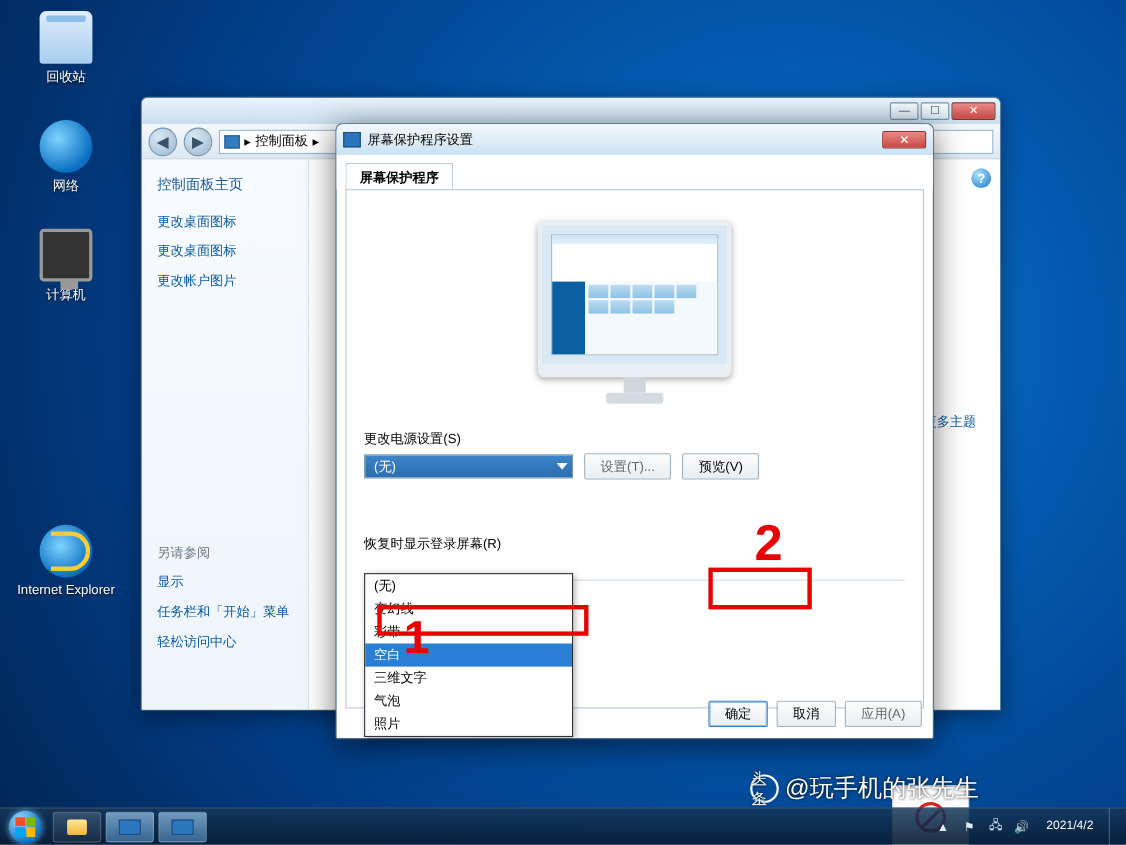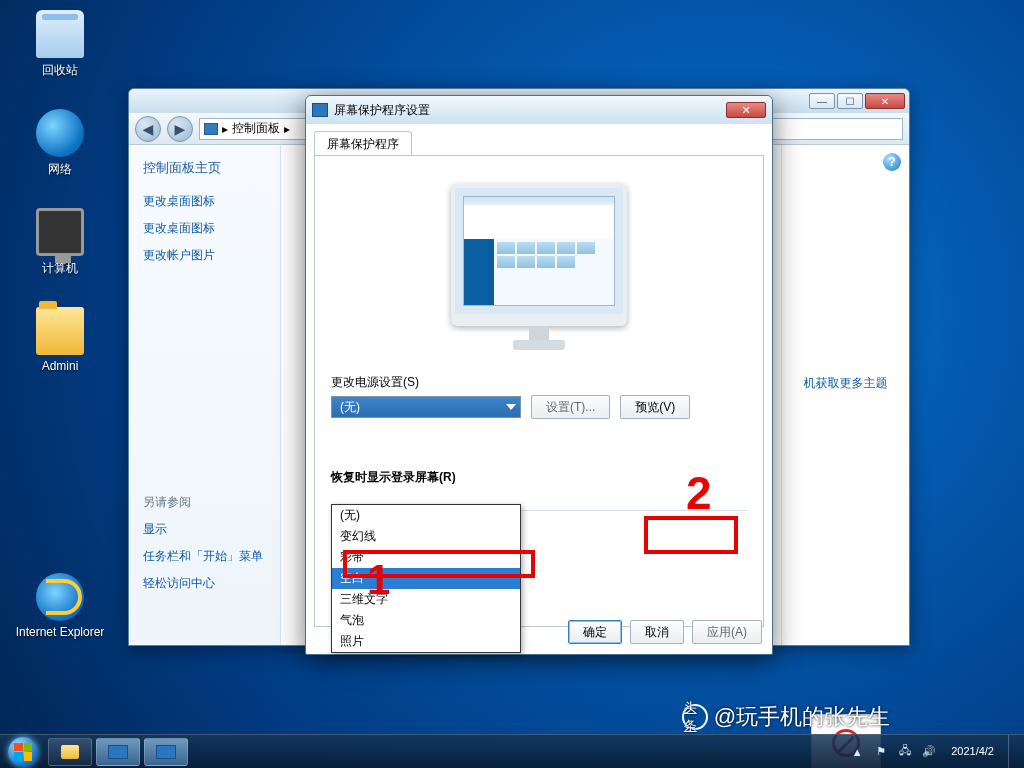--- a/index.html
+++ b/index.html
@@ -56,33 +56,33 @@
 .right-link { color:#0b5aa6; cursor:pointer; }
 .help-icon { position:absolute; top:8px; right:8px; width:18px; height:18px; border-radius:50%; background: radial-gradient(circle at 35% 30%, #aee0ff, #1679c6); color:#fff; font-size:12px; display:flex; align-items:center; justify-content:center; font-weight:bold; }
 
 .ss-thumb { width:70px; height:58px; margin:322px auto 8px; border:1px solid #c2d2de; background:#fff; position:relative; display:flex; align-items:center; justify-content:center; }
 .ss-thumb::after { content:""; position:absolute; bottom:-10px; left:28px; width:14px; height:8px; background:#c2d2de; }
 .ss-no { width:28px; height:28px; border-radius:50%; border:3px solid #d22; position:relative; }
 .ss-no::after { content:""; position:absolute; top:50%; left:0; right:0; height:3px; background:#d22; transform:rotate(-45deg); }
 
 
 .dialog {
-  position: absolute; left: 305px; top: 95px; width: 468px; height: 560px;
+  position: absolute; left: 305px; top: 112px; width: 544px; height: 560px;
   background:#fff; border:1px solid #4a6d90; border-radius:6px 6px 2px 2px;
   box-shadow: 0 6px 28px rgba(0,0,0,.55);
 }
 .dlg-title {
   height: 28px; background: linear-gradient(#f2f8fd,#cbe2f2);
   display:flex; align-items:center; padding:0 6px; gap:6px; font-size:12px; border-radius:6px 6px 0 0;
 }
 .dlg-title .icon-mon { width:16px; height:14px; background:#2c76bd; border:1px solid #1b4d80; }
 .dlg-close { margin-left:auto; width:40px; height:16px; background: linear-gradient(#e98a87,#c74942); border:1px solid #8f2f2a; border-radius:2px; color:#fff; font-size:11px; display:flex; align-items:center; justify-content:center; cursor:pointer; }
 
 .tabstrip { display:flex; padding:6px 8px 0; background:#fff; }
-.tab { padding:4px 12px 3px; font-size:12px; border:1px solid #b9c8d4; border-bottom:none; background:#fff; border-radius:3px 3px 0 0; position:relative; top:1px; }
+.tab { padding:4px 12px 3px; font-size:12px; border:1px solid #b9c8d4; border-bottom:none; background:#fff; border-radius:3px 3px 0 0; position:relative; top:1px;font-weight:bold; }
 .tab-body { margin:0 8px 8px; border:1px solid #b9c8d4; padding:16px 16px 10px; height:472px; background:#fff; position:relative; }
 
 .monitor-preview { width:200px; height:166px; margin:12px auto 24px; position:relative; }
 .monitor-frame { position:absolute; inset:0 12px 24px 12px; border:4px solid #e9eef2; border-bottom-width:12px; border-radius:6px; background:#d9e8f3; box-shadow:0 2px 6px rgba(0,0,0,.3); }
 .monitor-base { position:absolute; bottom:0; left:74px; width:52px; height:10px; background:#d5dce1; border-radius:3px; }
 .monitor-neck { position:absolute; bottom:10px; left:90px; width:20px; height:14px; background:#cfd6db; }
 .screen-inner { position:absolute; inset:8px; background:#fff; border:1px solid #9fb8cd; display:grid; grid-template-columns:30px 1fr; font-size:4px; }
 .screen-inner .tb { grid-column:1/3; height:8px; background:linear-gradient(#cce3f4,#e5f1fa); }
 .screen-inner .side { background:#0a5fa3; }
 .screen-inner .ct { background:#f4f9fe; display:flex; flex-wrap:wrap; gap:2px; padding:3px; align-content:flex-start; }
@@ -97,21 +97,21 @@
 .dlg-btn.default { border-color:#3c7cc2; box-shadow:0 0 0 1px #8fc2ea inset; color:#000; }
 
 .dropdown-list {
   position:absolute; left:16px; top:348px; width:190px;
   border:1px solid #333; background:#fff; font-size:12px;
   box-shadow:2px 2px 6px rgba(0,0,0,.3);
 }
 .dropdown-list div { padding:2px 8px; cursor:pointer; }
 .dropdown-list .sel { background:#2a7fd4; color:#fff; }
 
-.recover-row { margin-top:50px; font-size:12px; display:flex; align-items:center; gap:4px;font-weight:bold; }
+.recover-row { margin-top:50px; font-size:12px; display:flex; align-items:center; gap:4px; }
 
 .power-section { margin-top:24px; border-top:1px solid #d2dce4; padding-top:14px; font-size:12px; }
 .power-link { color:#0b5aa6; cursor:pointer; display:inline-block; margin-top:8px; }
 
 .dlg-footer { position:absolute; bottom:10px; right:10px; display:flex; gap:8px; }
 
 
 .anno-box { position:absolute; border:4px solid #e80202; pointer-events:none; }
 .anno-1 { left:343px; top:550px; width:192px; height:28px; }
 .anno-2 { left:644px; top:516px; width:94px; height:38px; }
@@ -151,24 +151,20 @@
       <span>回收站</span>
     </div>
     <div class="desktop-icon">
       <div class="ico ico-globe"></div>
       <span>网络</span>
     </div>
     <div class="desktop-icon">
       <div class="ico ico-monitor"></div>
       <span>计算机</span>
     </div>
-    <div class="desktop-icon">
-      <div class="ico ico-folder"></div>
-      <span>Admini</span>
-    </div>
     <div class="desktop-icon" style="margin-top:200px;">
       <div class="ico ico-ie"></div>
       <span>Internet Explorer</span>
     </div>
   </div>
 
   <div class="window">
     <div class="titlebar">
       <div class="winbtn">—</div>
       <div class="winbtn">☐</div>

